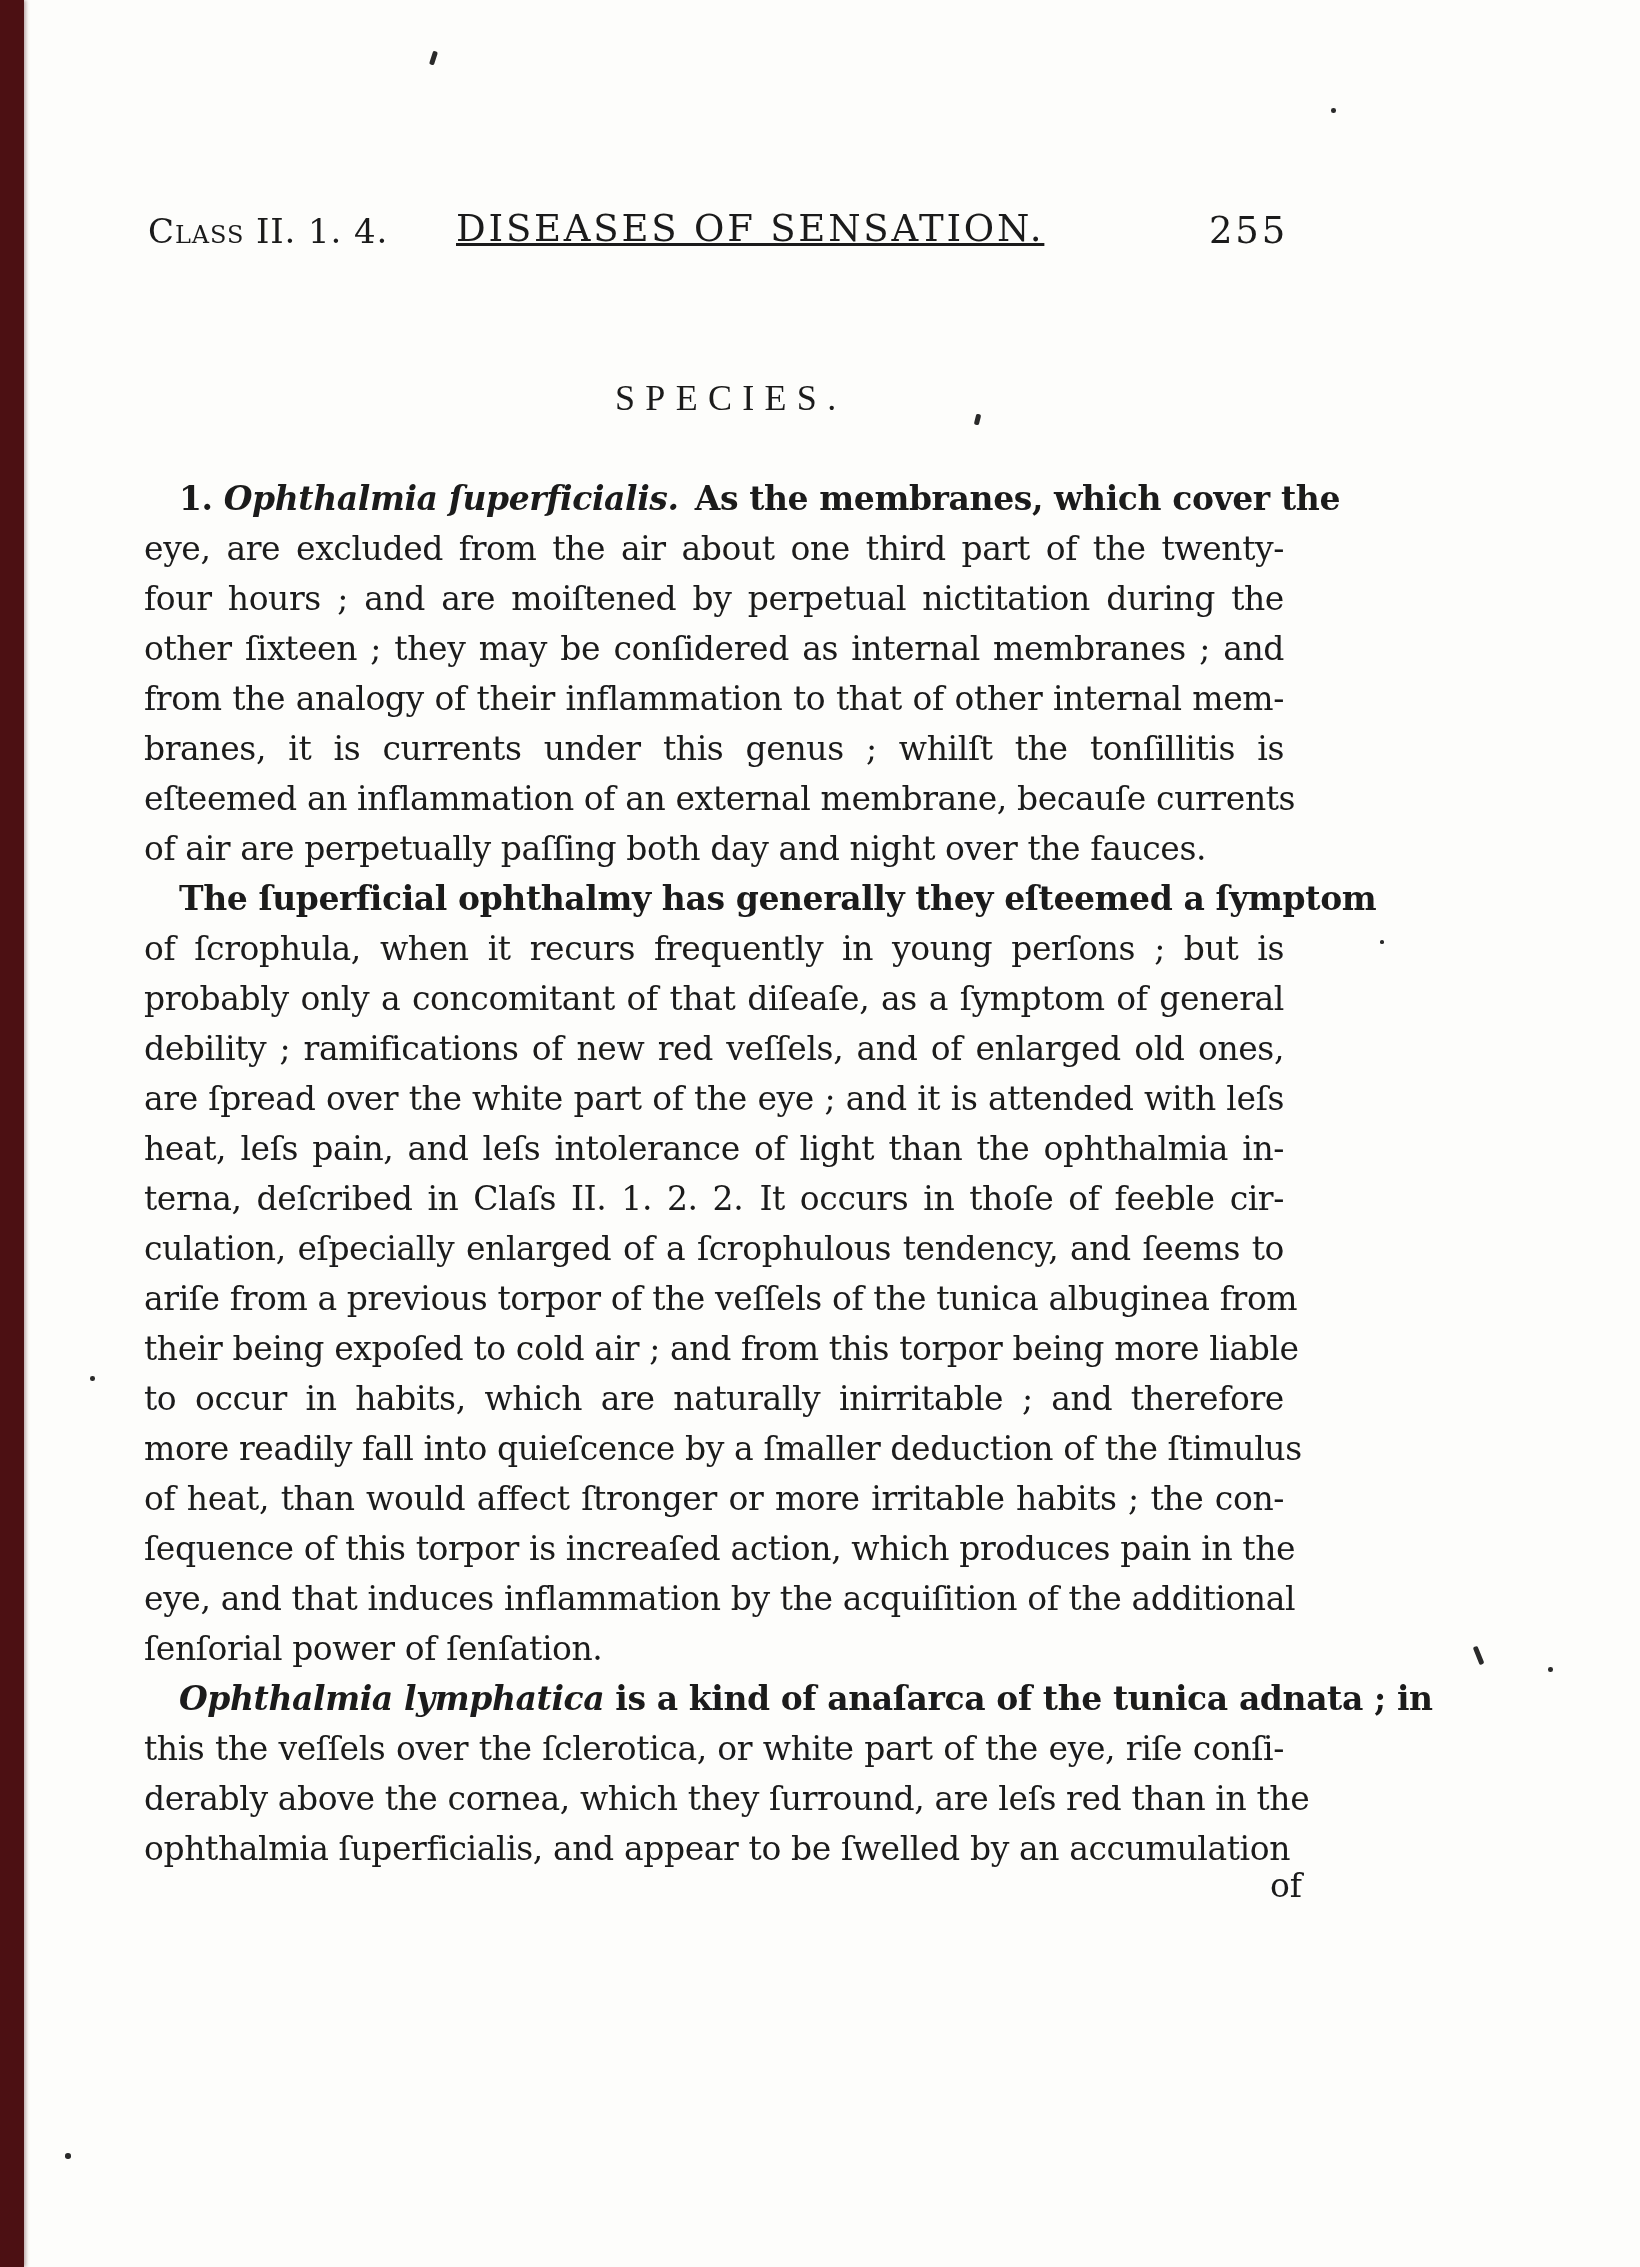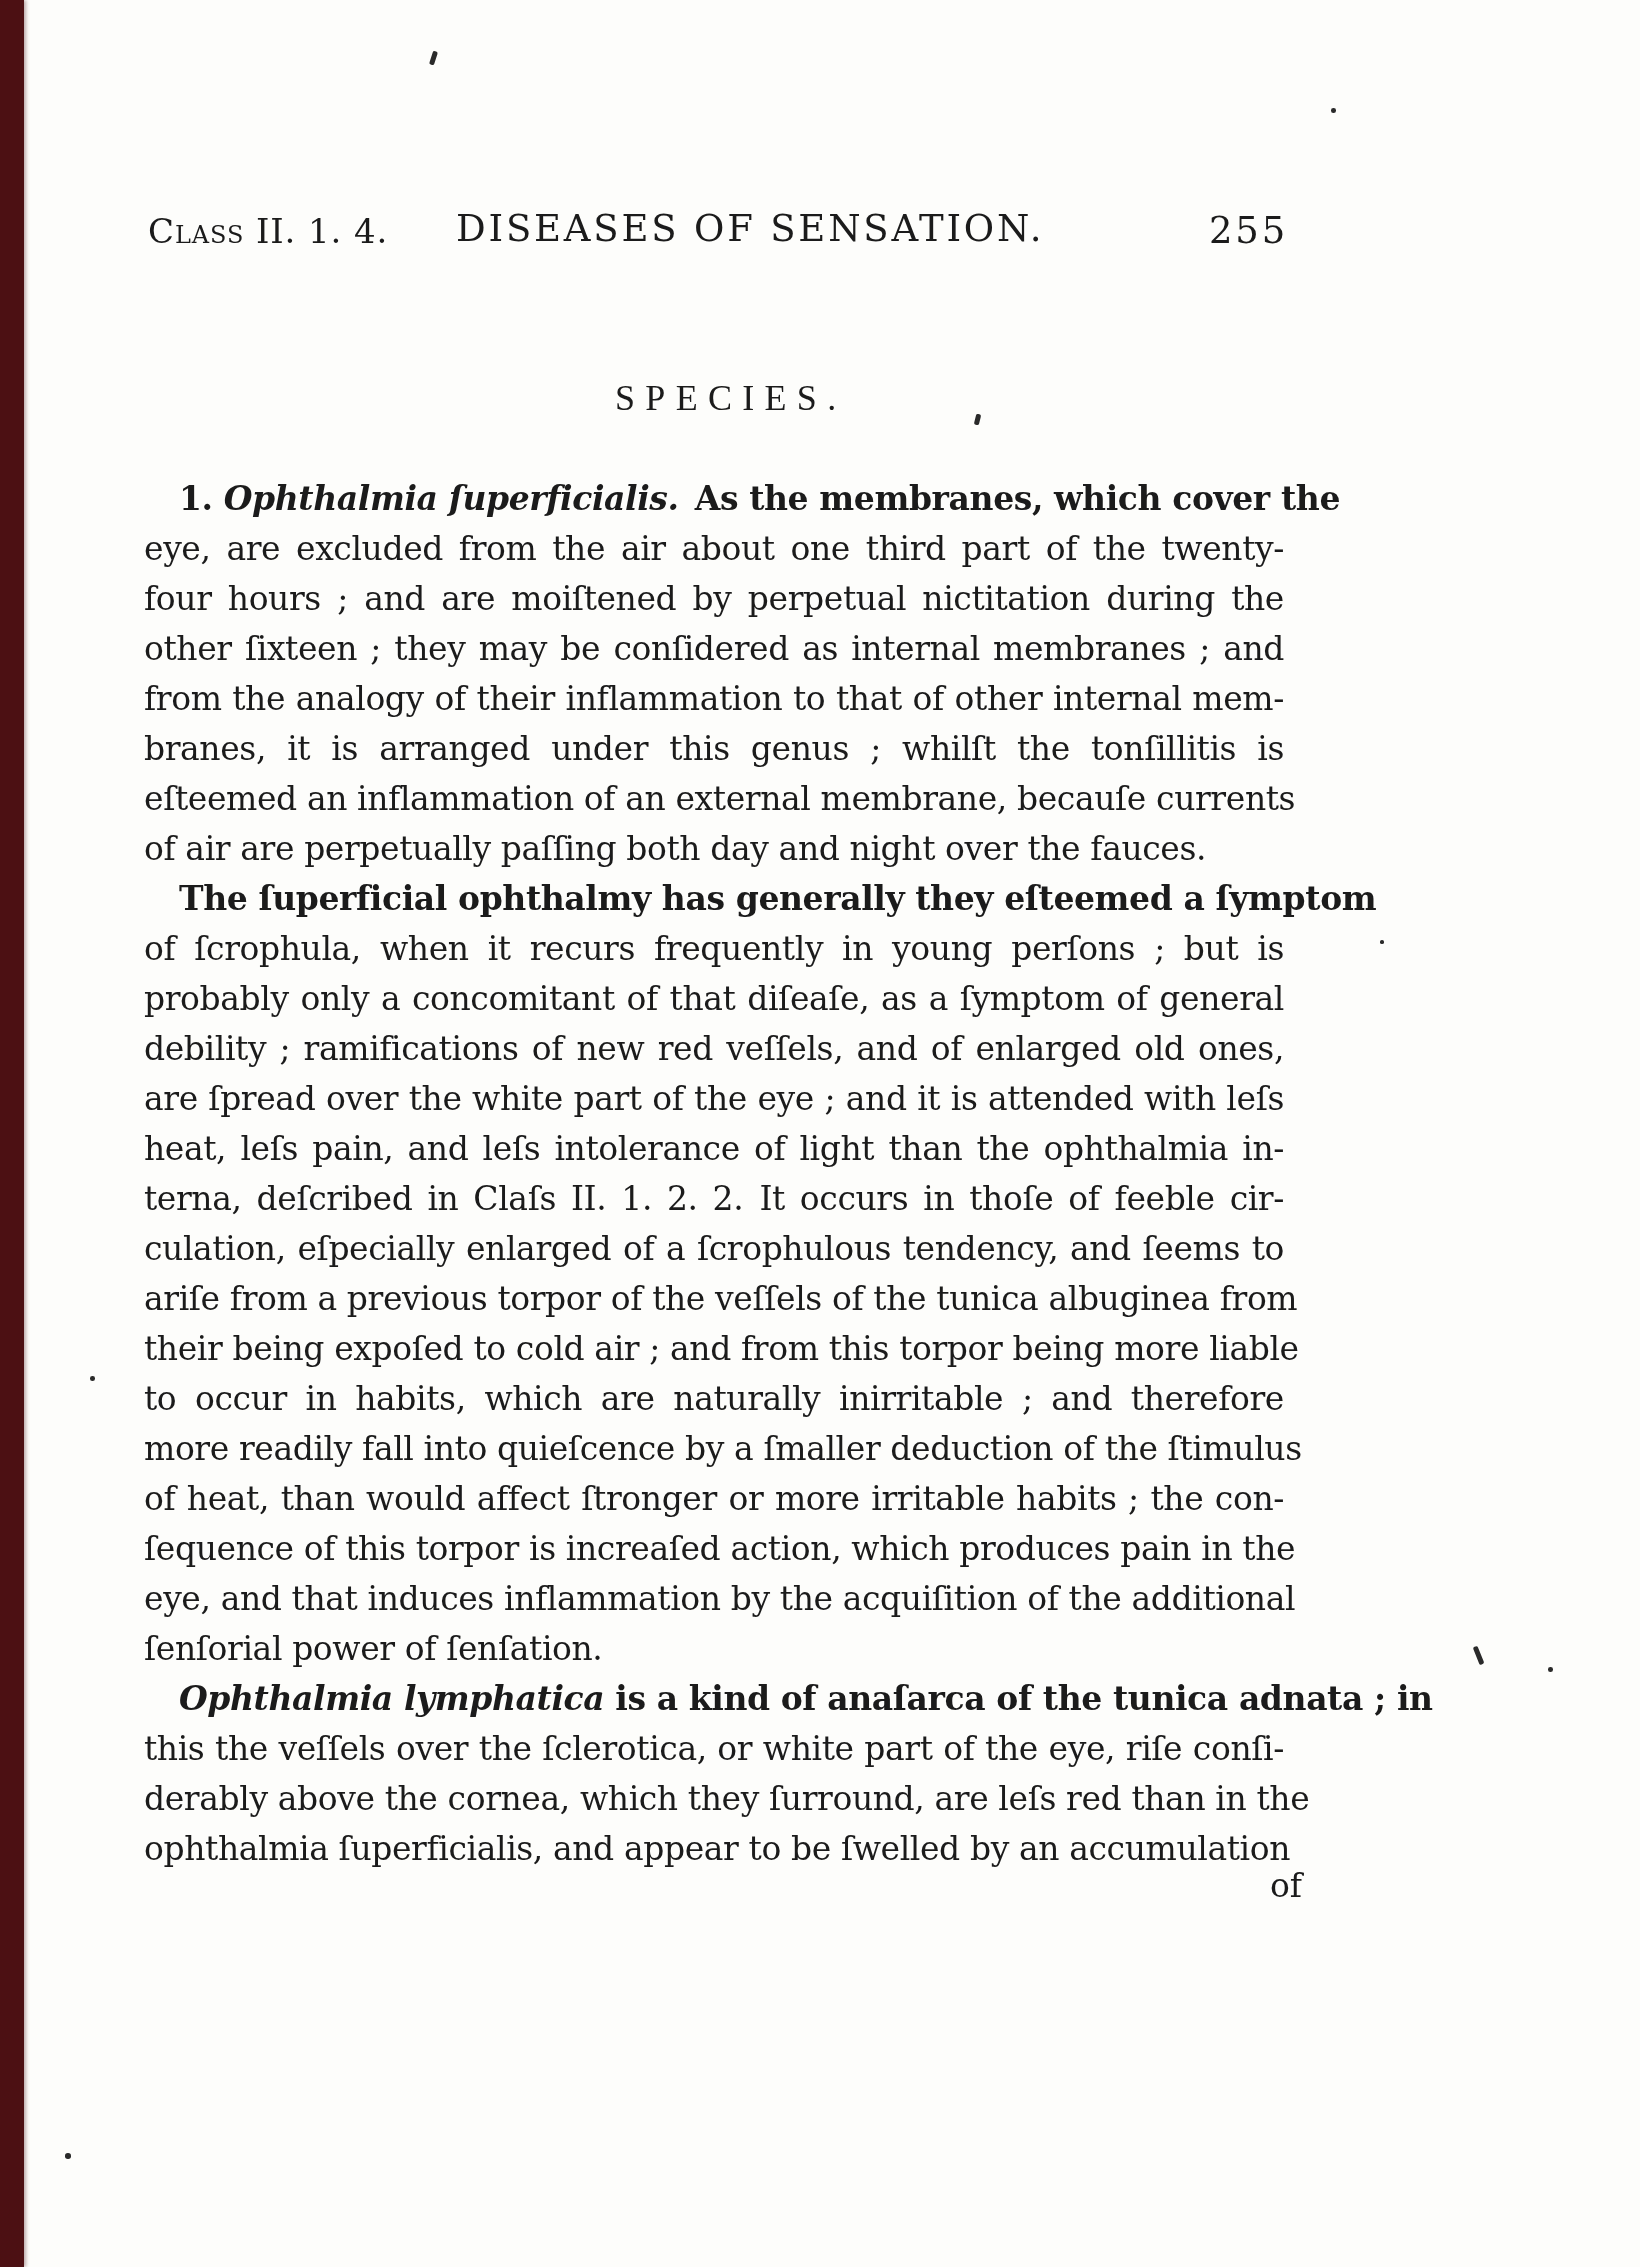--- a/index.html
+++ b/index.html
@@ -33,20 +33,21 @@
     font-size: 34px;
     letter-spacing: 0.9px;
     white-space: nowrap;
   }
   .head-center {
     position: absolute;
     left: 308px; top: 0;
     font-size: 37px;
     letter-spacing: 2.8px;
     white-space: nowrap;
+    text-decoration: underline;
   }
   .head-page-number {
     position: absolute;
     right: 0; top: 1.9px;
     font-size: 37px;
     letter-spacing: 2.8px;
   }
   .section-title {
     position: absolute;
     left: 615px;
@@ -100,21 +101,21 @@
   </div>
 
   <div class="section-title">SPECIES.</div>
 
   <div class="body-text">
       <div class="line indent"><span>1. </span><span class="it">Ophthalmia ſuperficialis.</span><span> As the membranes, which cover the</span></div>
       <div class="line"><span>eye, are excluded from the air about one third part of the twenty-</span></div>
       <div class="line"><span>four hours ; and are moiſtened by perpetual nictitation during the</span></div>
       <div class="line"><span>other ſixteen ; they may be conſidered as internal membranes ; and</span></div>
       <div class="line"><span>from the analogy of their inflammation to that of other internal mem-</span></div>
-      <div class="line"><span>branes, it is arranged under this genus ; whilſt the tonſillitis is</span></div>
+      <div class="line"><span>branes, it is currents under this genus ; whilſt the tonſillitis is</span></div>
       <div class="line"><span>eſteemed an inflammation of an external membrane, becauſe currents</span></div>
       <div class="line no-j"><span>of air are perpetually paſſing both day and night over the fauces.</span></div>
       <div class="line indent"><span>The ſuperficial ophthalmy has generally they eſteemed a ſymptom</span></div>
       <div class="line"><span>of ſcrophula, when it recurs frequently in young perſons ; but is</span></div>
       <div class="line"><span>probably only a concomitant of that diſeaſe, as a ſymptom of general</span></div>
       <div class="line"><span>debility ; ramifications of new red veſſels, and of enlarged old ones,</span></div>
       <div class="line"><span>are ſpread over the white part of the eye ; and it is attended with leſs</span></div>
       <div class="line"><span>heat, leſs pain, and leſs intolerance of light than the ophthalmia in-</span></div>
       <div class="line"><span>terna, deſcribed in Claſs II. 1. 2. 2. It occurs in thoſe of feeble cir-</span></div>
       <div class="line"><span>culation, eſpecially enlarged of a ſcrophulous tendency, and ſeems to</span></div>

